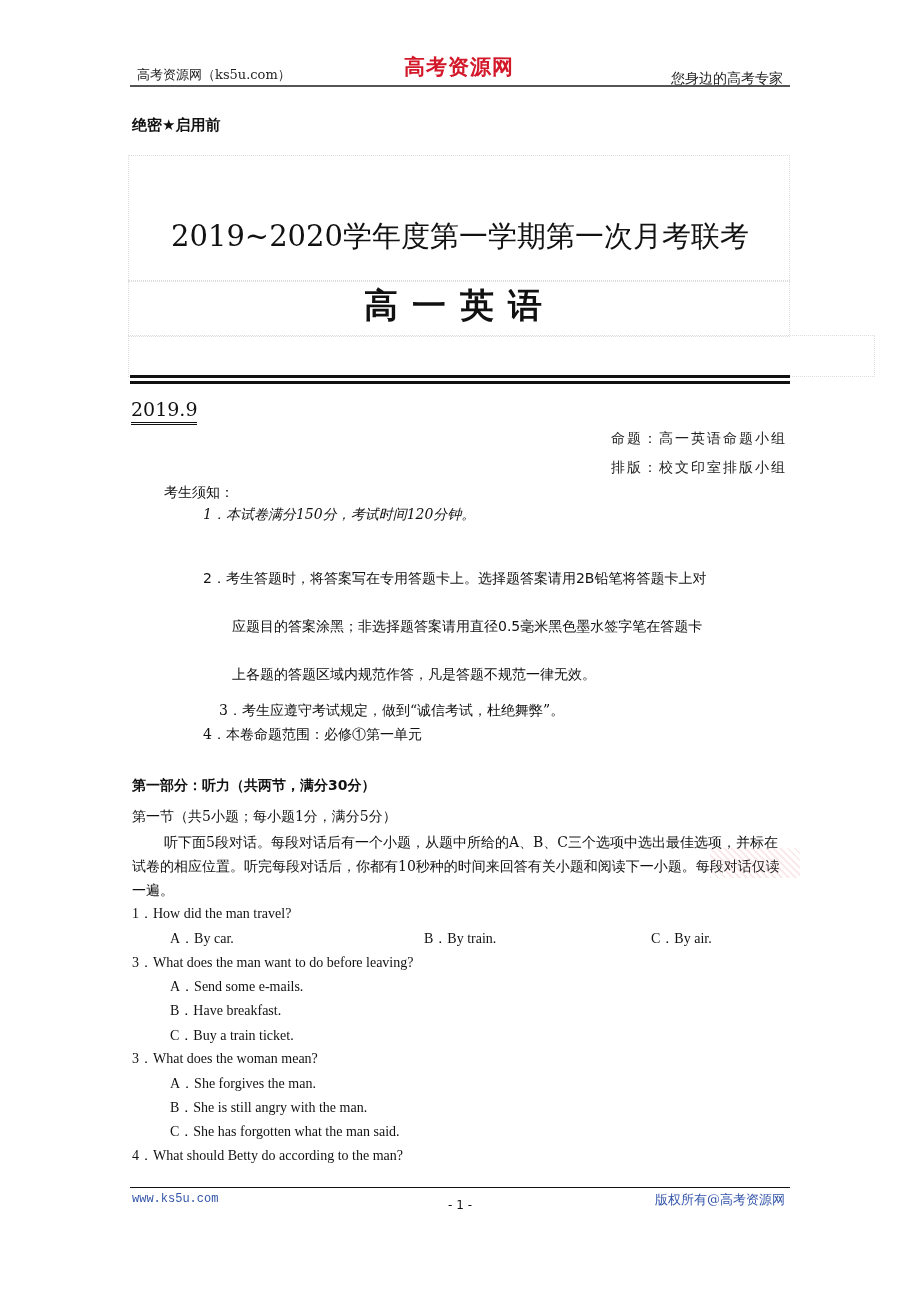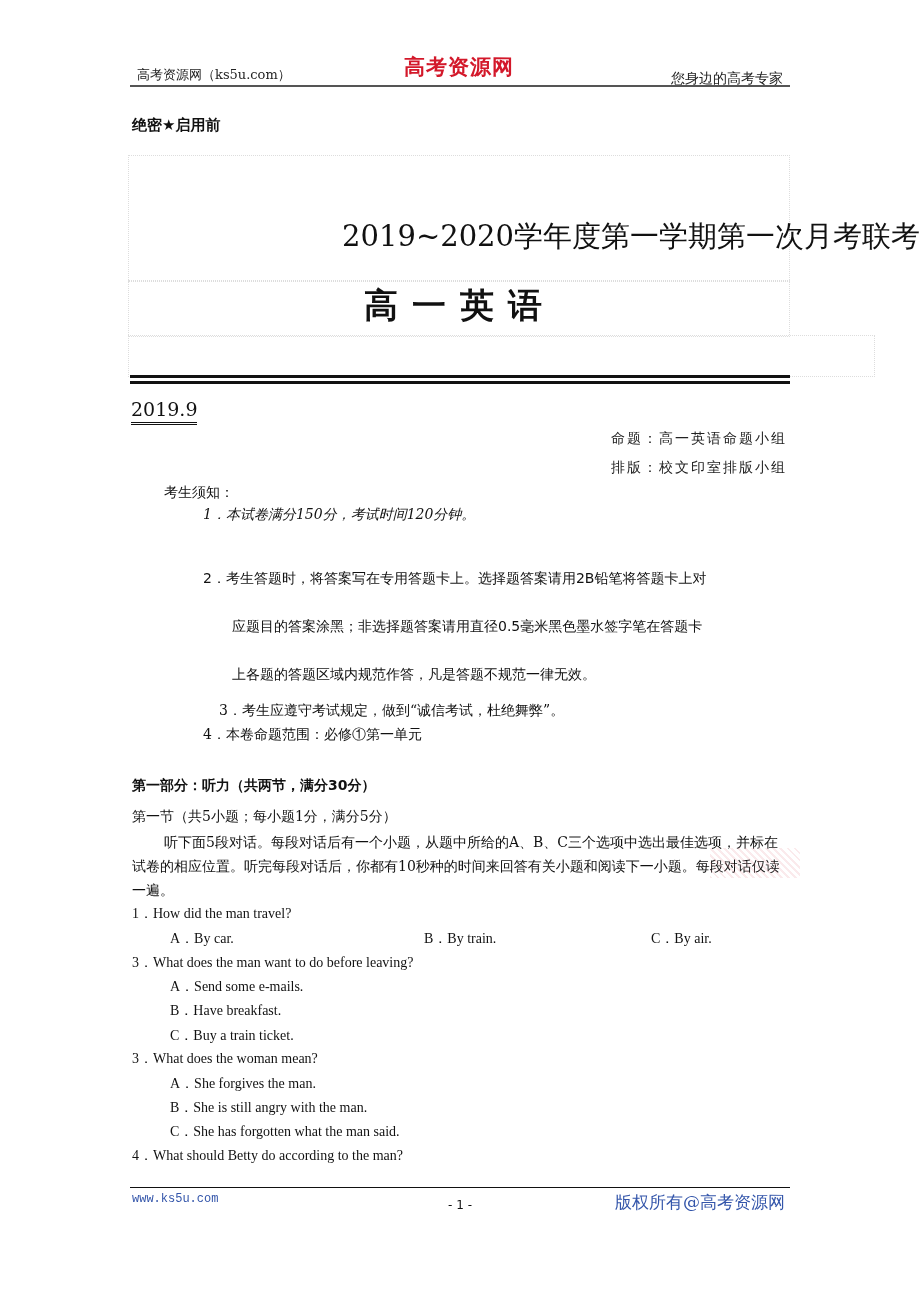--- a/index.html
+++ b/index.html
@@ -7,39 +7,39 @@
       width: 920px; height: 1302px; position: relative; overflow: hidden;
       font-family: "DejaVu Serif", "Liberation Serif", serif; color: #111;
     }
     .abs { position: absolute; }
     .header-left { left: 137px; top: 66px; font-size: 13px; color: #222; }
     .header-logo { left: 404px; top: 53px; font-size: 21px; color: #d3182a; font-weight: bold; letter-spacing: 1px; }
     .header-right { right: 137px; top: 70px; font-size: 14px; color: #222; text-align: right; }
     .header-rule { left: 130px; width: 660px; top: 85px; height: 0; border-top: 2px solid #555; }
     .secret { left: 132px; top: 116px; font-size: 15px; font-weight: bold; font-family: "DejaVu Sans", sans-serif; }
     .dotbox { border: 1px dotted #ddd; }
-    .title { left: 0; width: 920px; top: 217px; text-align: right; font-size: 29px; }
+    .title { left: 0; width: 920px; top: 217px; text-align: center; font-size: 29px; }
     .title span { display: inline-block; }
     .subtitle { left: 0; width: 920px; top: 283px; text-align: center; font-size: 34px; font-weight: bold; letter-spacing: 14px; font-family: "DejaVu Sans", sans-serif; }
     .double-rule { left: 130px; width: 660px; top: 375px; height: 3px; border-top: 3px solid #111; border-bottom: 3px solid #111; }
     .date { left: 131px; top: 398px; font-size: 19px; padding-bottom: 2px; border-bottom: 3px double #111; line-height: 22px; }
     .credit { right: 133px; font-size: 14px; text-align: right; letter-spacing: 2px; color: #222; }
     .notice-head { left: 164px; top: 484px; font-size: 14px; font-family: "DejaVu Sans", sans-serif; }
     .notice { left: 203px; font-size: 14px; line-height: 20px; }
     .notice.indent { left: 232px; }
     .n-bold { font-family: "DejaVu Sans", sans-serif; }
     .section-head { left: 132px; top: 777px; font-size: 14px; font-weight: bold; font-family: "DejaVu Sans", sans-serif; }
     .sub-head { left: 132px; top: 808px; font-size: 14px; }
     .para { left: 132px; width: 660px; top: 830px; font-size: 14px; line-height: 24px; text-indent: 32px; }
     .q { left: 132px; font-size: 14px; font-family: "Liberation Serif", serif; }
     .opt { font-size: 14px; font-family: "Liberation Serif", serif; }
     .footer-rule { left: 130px; width: 660px; top: 1187px; border-top: 1px solid #111; }
     .footer-left { left: 132px; top: 1192px; font-size: 12px; color: #3355aa; font-family: "Liberation Mono", monospace; }
     .footer-center { left: 0; width: 920px; text-align: center; top: 1198px; font-size: 12px; font-family: "DejaVu Sans", sans-serif; }
-    .footer-right { right: 135px; top: 1191px; font-size: 17px; color: #3355aa; }
+    .footer-right { right: 135px; top: 1191px; font-size: 13px; color: #3355aa; }
     .watermark { left: 710px; top: 848px; width: 90px; height: 30px; background: repeating-linear-gradient(45deg, rgba(230,140,150,0.18) 0 2px, transparent 2px 5px); }
   </style>
 </head>
 <body>
 
 <div class="abs header-left">高考资源网（ks5u.com）</div>
 <div class="abs header-logo">高考资源网</div>
 <div class="abs header-right">您身边的高考专家</div>
 <div class="abs header-rule"></div>
 

